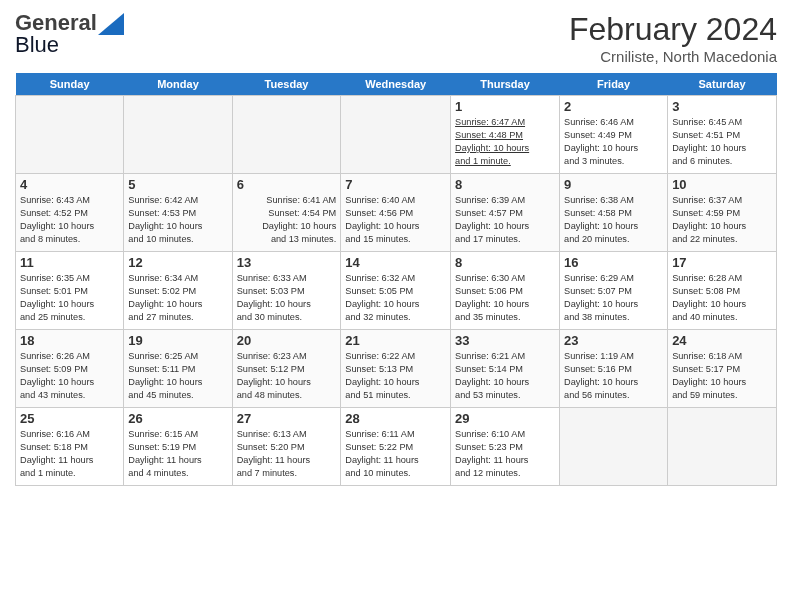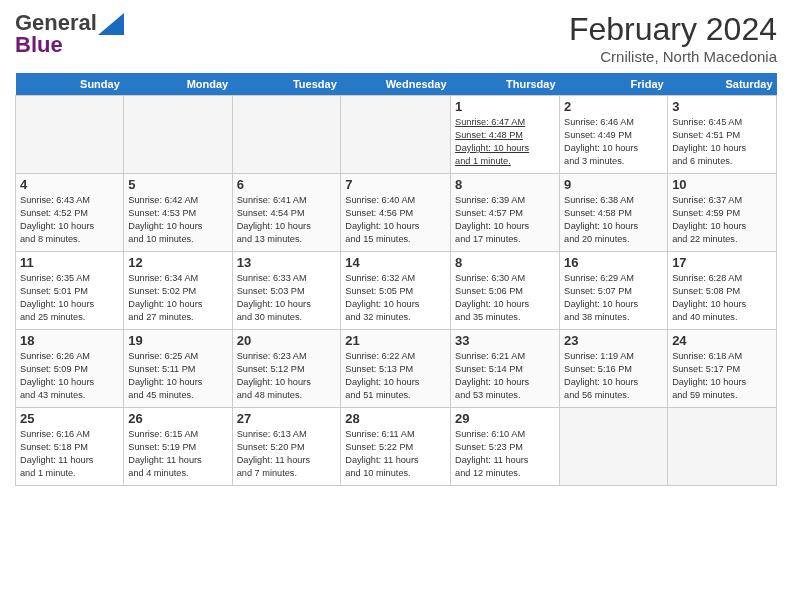--- a/index.html
+++ b/index.html
@@ -43,21 +43,21 @@
       color: #555;
     }
     table {
       width: 100%;
       border-collapse: collapse;
       font-size: 10px;
     }
     th {
       background-color: #2878c8;
       color: white;
-      text-align: right;
+      text-align: center;
       padding: 5px 4px;
       font-size: 11px;
       font-weight: bold;
     }
     td {
       border: 1px solid #ccc;
       vertical-align: top;
       padding: 3px 4px;
       width: 113px;
       height: 78px;
@@ -86,21 +86,21 @@
 
 <div class="container">
   <div class="header-section">
     <div class="logo">
       <div class="logo-line">
         <span style="font-size:22px;font-weight:bold;color:#404040;">General</span>
         <svg width="26" height="22" viewBox="0 0 26 22" style="margin-left:1px;margin-top:2px;">
           <polygon points="0,22 26,0 26,22" fill="#1a6bbf"></polygon>
         </svg>
       </div>
-      <span style="font-size:22px;font-weight:bold;color:#701a75;margin-top:-4px;">Blue</span>
+      <span style="font-size:22px;font-weight:normal;color:#0f172a;margin-top:-4px;">Blue</span>
     </div>
     <div class="title-section">
       <div class="main-title">February 2024</div>
       <div class="subtitle">Crniliste, North Macedonia</div>
     </div>
   </div>
 
   <table>
     <thead>
       <tr>
@@ -151,21 +151,21 @@
           </td>
           <td>
             <span class="day-num">5</span>
             <div class="day-detail" style="white-space: pre-line;">Sunrise: 6:42 AM
 Sunset: 4:53 PM
 Daylight: 10 hours
 and 10 minutes.</div>
           </td>
           <td>
             <span class="day-num">6</span>
-            <div class="day-detail" style="white-space: pre-line;">Sunrise: 6:41 AM
+            <div class="day-detail" style="white-space: pre-line; text-align: right;">Sunrise: 6:41 AM
 Sunset: 4:54 PM
 Daylight: 10 hours
 and 13 minutes.</div>
           </td>
           <td>
             <span class="day-num">7</span>
             <div class="day-detail" style="white-space: pre-line;">Sunrise: 6:40 AM
 Sunset: 4:56 PM
 Daylight: 10 hours
 and 15 minutes.</div>

